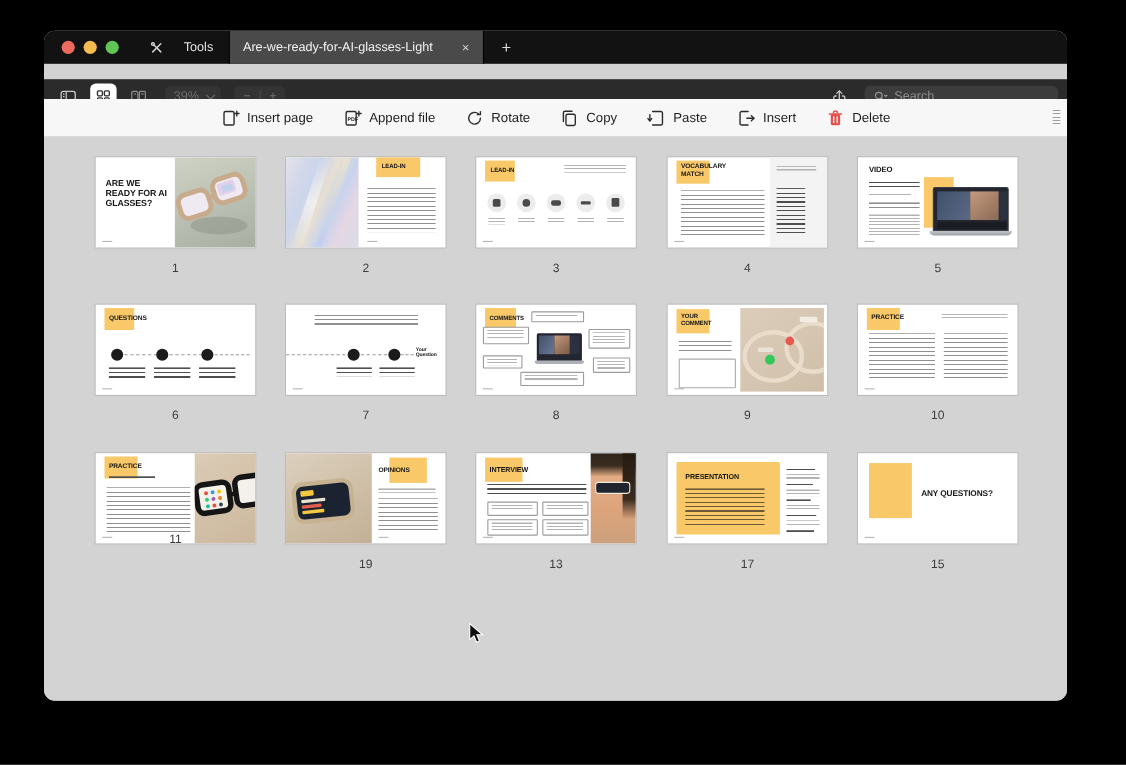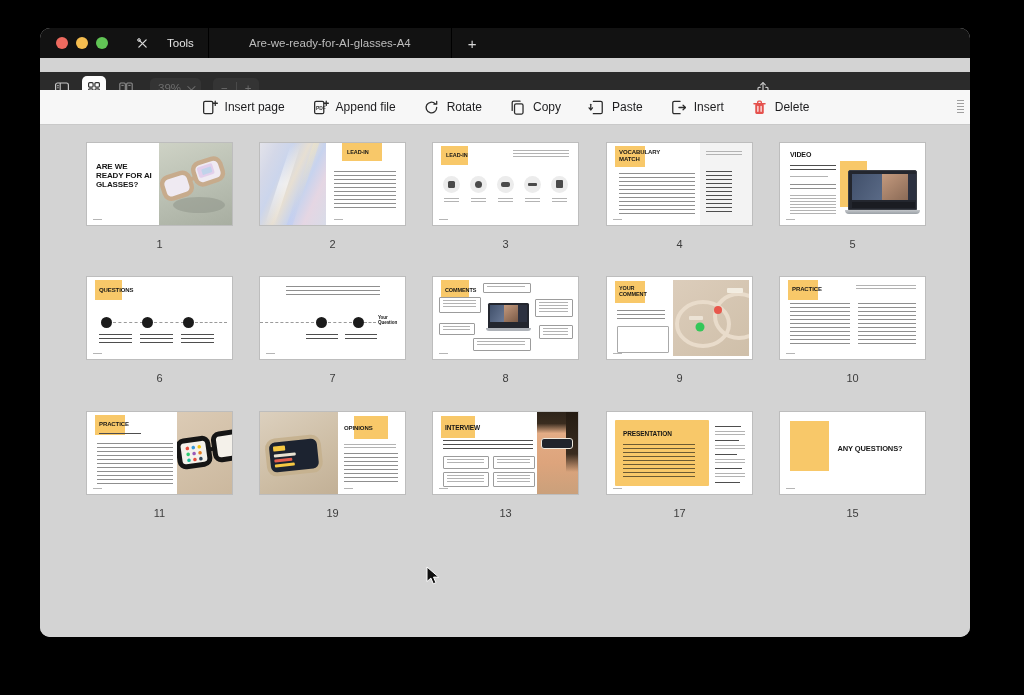--- a/index.html
+++ b/index.html
@@ -63,22 +63,23 @@
       <div class="light" style="background:#f5bd4f"></div>
       <div class="light" style="background:#61c555"></div>
     </div>
     <div class="tools-seg">
       <svg width="13" height="13" viewBox="0 0 16 16">
         <path d="M3.5 12.5l9-9M3.5 3.5l9 9" stroke="#d5d5d5" stroke-width="1.6" stroke-linecap="round"></path>
         <circle cx="3.7" cy="3.7" r="1.7" stroke="#d5d5d5" stroke-width="1.2" fill="none"></circle>
       </svg>
       <span>Tools</span>
     </div>
-    <div class="tab" style="width:218px;justify-content:center">
-      <span>Are-we-ready-for-AI-glasses-A4</span>
+    <div class="tab active" style="width:206px">
+      <span>Are-we-ready-for-AI-glasses-Light</span>
+      <span class="close">×</span>
     </div>
     <div class="newtab">
       <span>+</span>
     </div>
   </div>
 
   <div id="viewbar">
     <div class="vb-btn" style="margin-left:10px">
       <svg width="16" height="16" viewBox="0 0 16 16">
         <rect x="1.6" y="3" width="12.8" height="10" rx="2" stroke="#c9c9c9" stroke-width="1.2" fill="none"></rect>
@@ -108,20 +109,28 @@
       <span>−</span>
       <span class="sep"></span>
       <span>+</span>
     </div>
     <div id="sharebtn">
       <svg width="16" height="16" viewBox="0 0 16 16">
         <path d="M5.2 6.3H4.2c-.7 0-1.2.5-1.2 1.2v4.8c0 .7.5 1.2 1.2 1.2h7.6c.7 0 1.2-.5 1.2-1.2V7.5c0-.7-.5-1.2-1.2-1.2h-1" stroke="#c9c9c9" stroke-width="1.2" fill="none" stroke-linecap="round"></path>
         <path d="M8 1.9v7" stroke="#c9c9c9" stroke-width="1.2" stroke-linecap="round"></path>
         <path d="M5.7 3.9L8 1.6l2.3 2.3" stroke="#c9c9c9" stroke-width="1.2" fill="none" stroke-linecap="round" stroke-linejoin="round"></path>
       </svg>
+    </div>
+    <div id="searchwrap">
+      <svg width="15" height="15" viewBox="0 0 16 16" style="margin:0 3px 0 7px">
+        <circle cx="6.3" cy="6.3" r="3.2" stroke="#969696" stroke-width="1.2" fill="none"></circle>
+        <path d="M8.8 8.8l2.6 2.6" stroke="#969696" stroke-width="1.2" stroke-linecap="round"></path>
+        <path d="M11.6 5.6l1.5 1.5 1.5-1.5" stroke="#969696" stroke-width="1.1" fill="none"></path>
+      </svg>
+      <input type="text" placeholder="Search" style="">
     </div>
   </div>
 
   <div id="actionbar">
     <div class="act">
       <svg width="17" height="17" viewBox="0 0 16 16">
         <rect x="2.5" y="2.2" width="8.6" height="11.6" rx="1.4" stroke="#2b2b2b" stroke-width="1.2" fill="none"></rect>
         <path d="M13.4 2v4M11.4 4h4" stroke="#2b2b2b" stroke-width="1.2" stroke-linecap="round"></path>
       </svg>
       <span>Insert page</span>
@@ -442,21 +451,21 @@
     <div class="pn" style="left:47px;top:113px">1</div>
     <div class="pn" style="left:220px;top:113px">2</div>
     <div class="pn" style="left:393px;top:113px">3</div>
     <div class="pn" style="left:567px;top:113px">4</div>
     <div class="pn" style="left:740px;top:113px">5</div>
     <div class="pn" style="left:47px;top:247px">6</div>
     <div class="pn" style="left:220px;top:247px">7</div>
     <div class="pn" style="left:393px;top:247px">8</div>
     <div class="pn" style="left:567px;top:247px">9</div>
     <div class="pn" style="left:740px;top:247px">10</div>
-    <div class="pn" style="left:47px;top:382px">11</div>
+    <div class="pn" style="left:47px;top:360px">11</div>
     <div class="pn" style="left:220px;top:382px">19</div>
     <div class="pn" style="left:393px;top:382px">13</div>
     <div class="pn" style="left:567px;top:382px">17</div>
     <div class="pn" style="left:740px;top:382px">15</div>
   </div>
 
   <svg class="abs" style="left:386px;top:538px" width="14" height="20" viewBox="0 0 14 20">
     <path d="M1 1 L1 15.5 L4.9 12.1 L7.3 17.8 L9.9 16.7 L7.5 11.1 L12.7 11.1 Z" fill="#101010" stroke="#fff" stroke-width="1"></path>
   </svg>
 </div>

